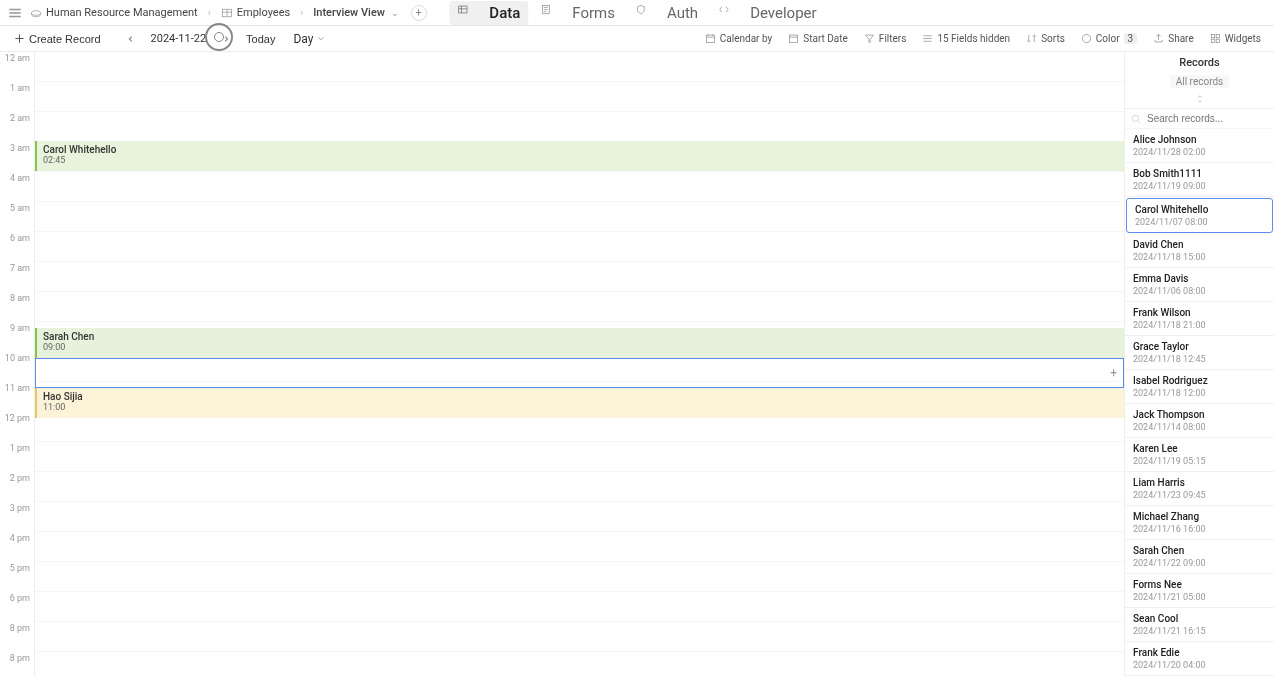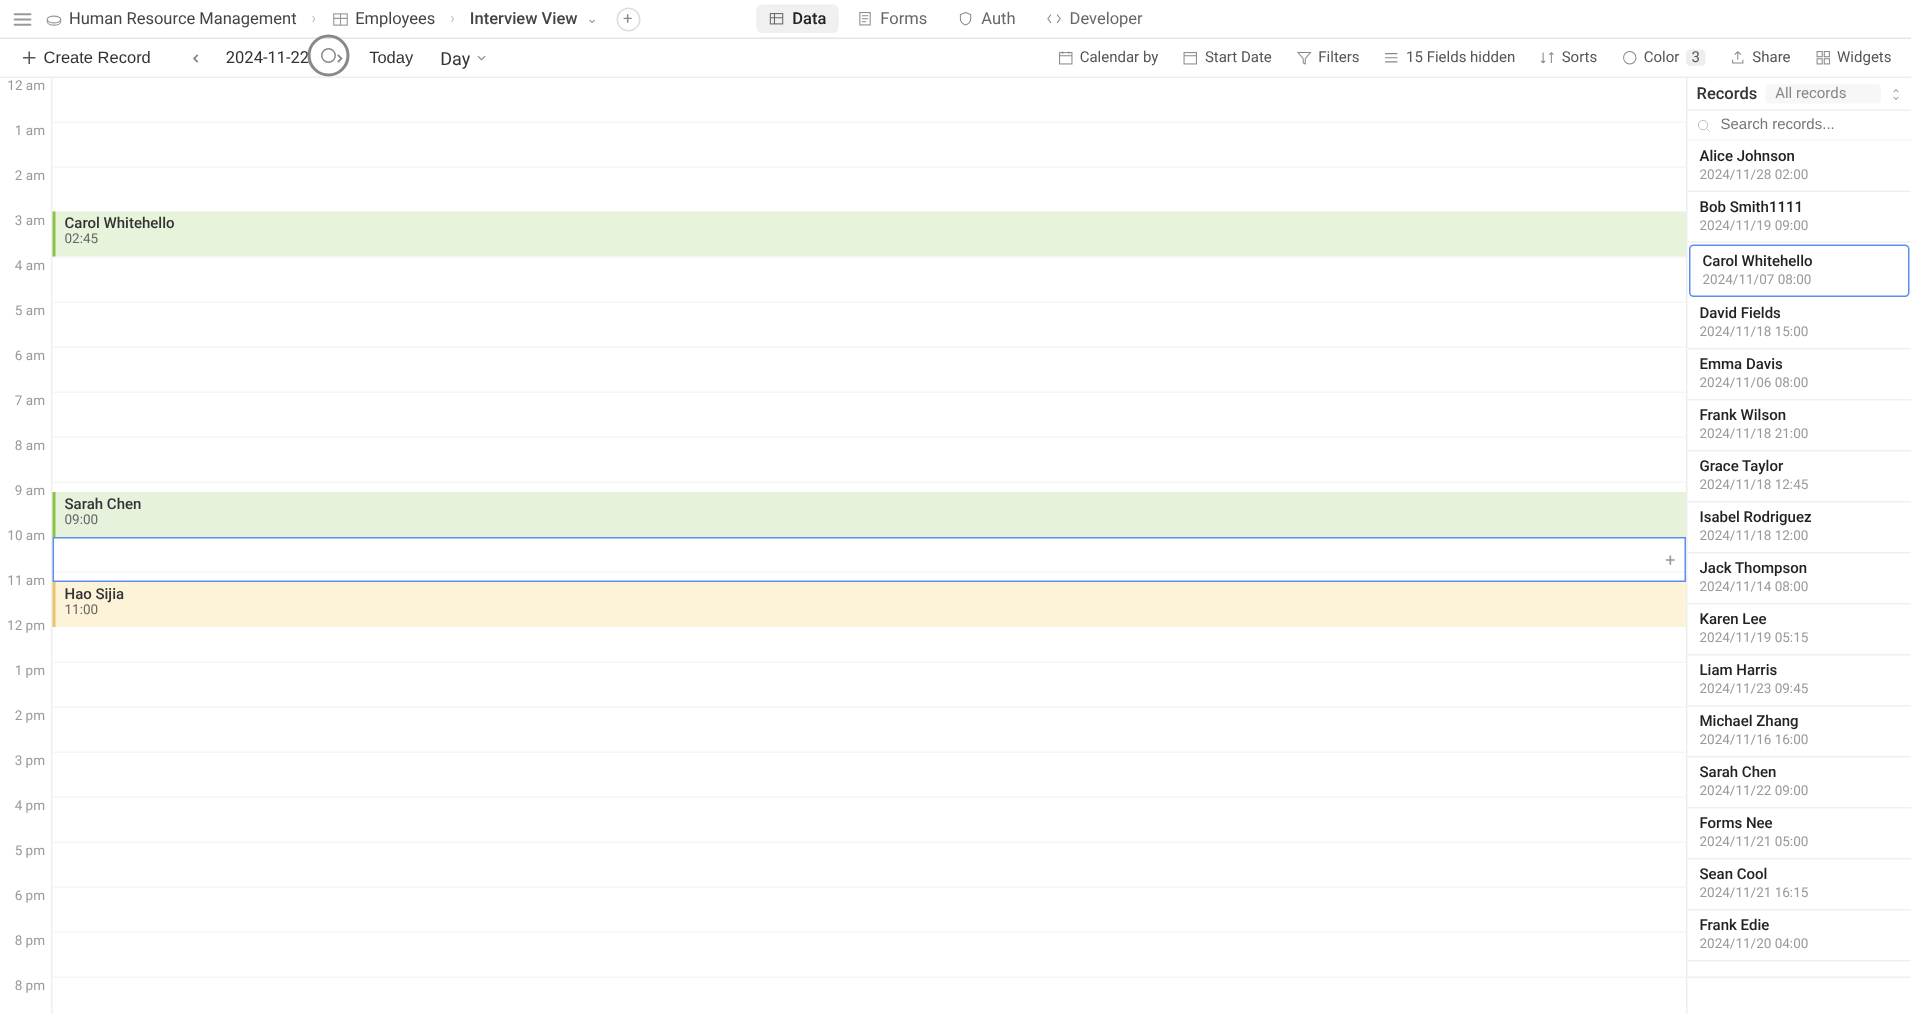--- a/index.html
+++ b/index.html
@@ -9,21 +9,21 @@
 .top-bar { display: flex; align-items: center; height: 26px; padding: 0 8px; border-bottom: 1px solid #e5e5e5; }
 .breadcrumbs { display: flex; align-items: center; gap: 4px; }
 .bc-icon { width: 14px; height: 14px; color: #999; }
 .bc-item { display: flex; align-items: center; gap: 4px; color: #444; font-size: 11px; padding: 2px 4px; }
 .bc-sep { color: #bbb; font-size: 10px; margin: 0 2px; }
 .bc-item.current { font-weight: 500; }
 .bc-chev { color: #999; font-size: 9px; margin-left: 2px; }
 .plus-btn { width: 16px; height: 16px; border: 1px solid #ddd; border-radius: 50%; display: flex; align-items: center; justify-content: center; color: #888; font-size: 11px; margin-left: 4px; cursor: pointer; }
 
 .center-tabs { display: flex; gap: 4px; margin: 0 auto; position: absolute; left: 50%; transform: translateX(-50%); }
-.ctab { display: flex; align-items: flex-end; gap: 4px; padding: 3px 8px; font-size: 11px; color: #666; border-radius: 4px; cursor: pointer; }
+.ctab { display: flex; align-items: flex-start; gap: 20px; padding: 3px 8px; font-size: 15px; color: #666; border-radius: 4px; cursor: pointer; }
 .ctab.active { background: #f0f0f0; color: #222; font-weight: 500; }
 .ctab-icon { width: 12px; height: 12px; }
 
 
 .toolbar { display: flex; align-items: center; height: 26px; padding: 0 8px; border-bottom: 1px solid #eee; }
 .left-tools { display: flex; align-items: center; gap: 6px; }
 .btn { display: flex; align-items: center; gap: 4px; padding: 3px 6px; font-size: 11px; color: #333; border-radius: 3px; cursor: pointer; border: none; background: transparent; }
 .create-group { display: flex; align-items: center; }
 .create-btn { padding: 3px 6px; }
 .create-dd { width: 10px; padding: 3px 4px; border-left: 1px solid transparent; }
@@ -52,21 +52,21 @@
 .event-time { font-size: 9px; color: #666; }
 .evt-green { background: #e8f3dc; border-color: #8bc34a; }
 .evt-green2 { background: #e6f2dc; border-color: #8bc34a; }
 .evt-yellow { background: #fdf3d8; border-color: #e8c568; }
 
 .selected-slot { position: absolute; left: 0; right: 0; border: 1.5px solid #5b8def; height: 30px; }
 .slot-plus { position: absolute; right: 6px; top: 50%; transform: translateY(-50%); color: #999; font-size: 12px; }
 
 
 .side-panel { width: 150px; border-left: 1px solid #eee; display: flex; flex-direction: column; }
-.panel-header { display: flex; align-items: center; padding: 4px 6px; border-bottom: 1px solid #f0f0f0; gap: 6px; }
+.panel-header { display: flex; align-items: center; padding: 4px 6px; border-bottom: 1px solid #f0f0f0; gap: 6px; flex-direction: column; }
 .panel-title { font-size: 11px; font-weight: 500; }
 .panel-filter { font-size: 10px; color: #888; background: #f7f7f7; padding: 1px 6px; border-radius: 3px; flex:1; }
 .panel-sort { color: #aaa; font-size: 10px; }
 .search-row { display: flex; align-items: center; padding: 2px 6px; border-bottom: 1px solid #f5f5f5; }
 .search-row input { border: none; outline: none; font-size: 10px; flex: 1; padding: 2px; color: #888; }
 .search-icon { width: 10px; height: 10px; color: #bbb; margin-right: 4px; }
 
 .record-list { flex: 1; overflow: auto; }
 .record-item { padding: 5px 8px; border-bottom: 1px solid #f0f0f0; cursor: pointer; }
 .record-item.selected { border: 1.5px solid #5b8def; border-radius: 3px; margin: 1px; }
@@ -334,21 +334,21 @@
         </div>
         <div class="record-item">
           <div class="rec-name">Bob Smith1111</div>
           <div class="rec-date">2024/11/19 09:00</div>
         </div>
         <div class="record-item selected">
           <div class="rec-name">Carol Whitehello</div>
           <div class="rec-date">2024/11/07 08:00</div>
         </div>
         <div class="record-item">
-          <div class="rec-name">David Fields</div>
+          <div class="rec-name">David Chen</div>
           <div class="rec-date">2024/11/18 15:00</div>
         </div>
         <div class="record-item">
           <div class="rec-name">Emma Davis</div>
           <div class="rec-date">2024/11/06 08:00</div>
         </div>
         <div class="record-item">
           <div class="rec-name">Frank Wilson</div>
           <div class="rec-date">2024/11/18 21:00</div>
         </div>

